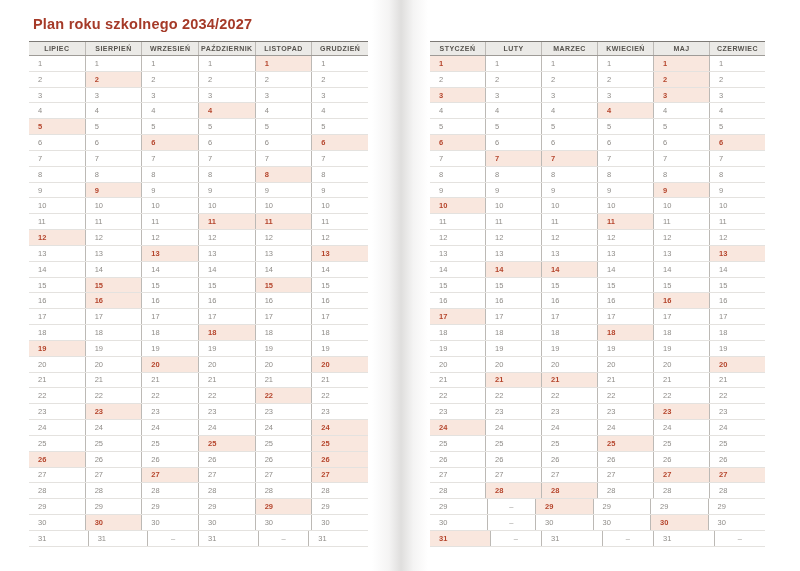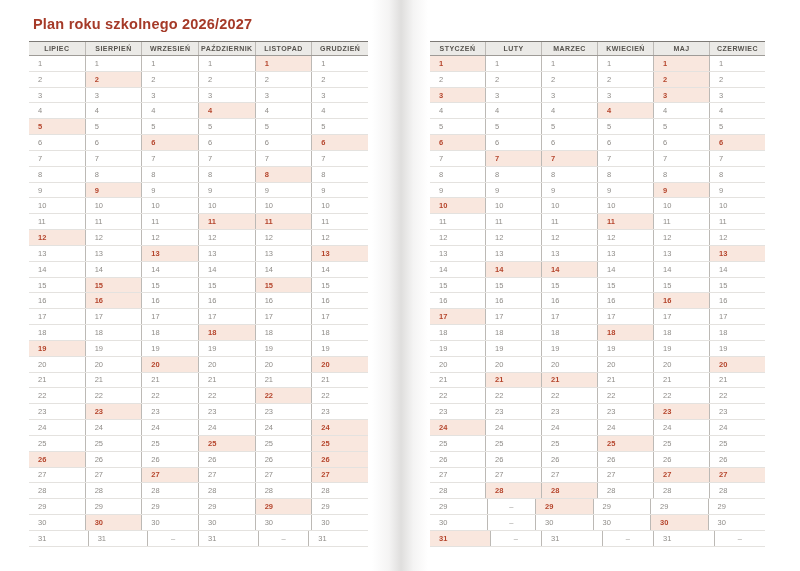--- a/index.html
+++ b/index.html
@@ -42,21 +42,21 @@
       rgba(120,115,110,0.08) 74%,
       rgba(120,115,110,0) 100%);
     pointer-events:none;
   }
 </style>
 </head>
 <body>
 
 <div>
   <div>
-    <h1 class="title">Plan roku szkolnego 2026/2027</h1>
+    <h1 class="title">Plan roku szkolnego 2034/2027</h1>
     <div class="cal cal-left">
         <div class="cal-head">
           <div class="mh">LIPIEC</div>
           <div class="mh">SIERPIEŃ</div>
           <div class="mh">WRZESIEŃ</div>
           <div class="mh">PAŹDZIERNIK</div>
           <div class="mh">LISTOPAD</div>
           <div class="mh">GRUDZIEŃ</div>
         </div>
         <div>

